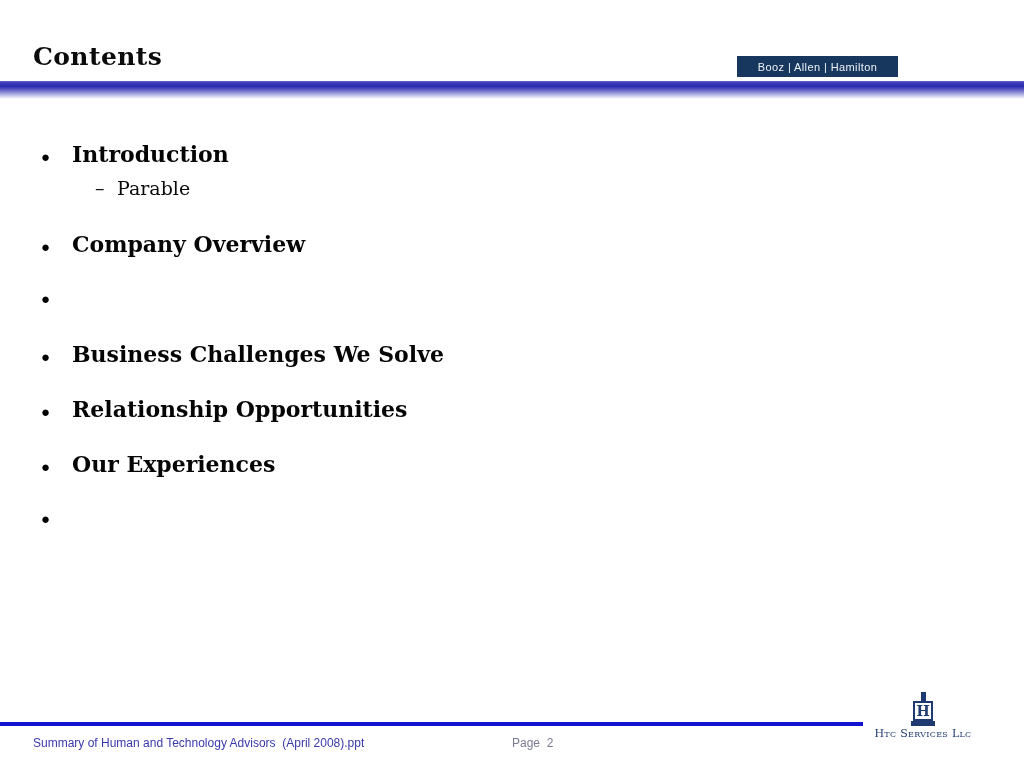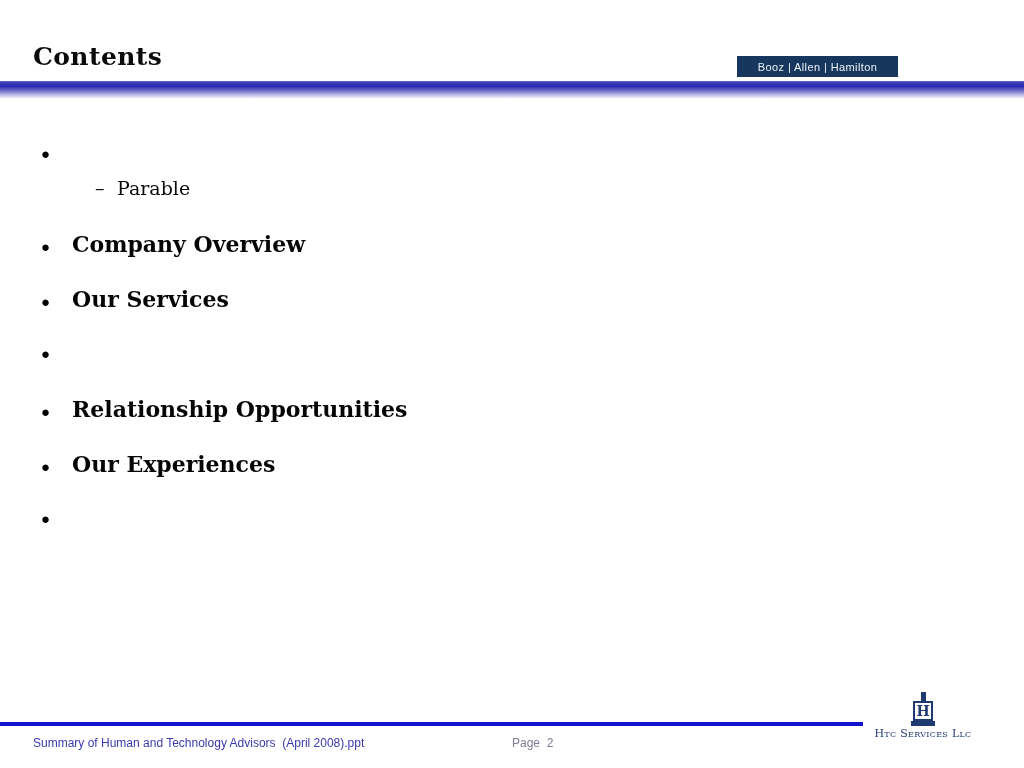--- a/index.html
+++ b/index.html
@@ -115,39 +115,40 @@
   <div class="booz-logo">
     <span>Booz | Allen | Hamilton</span>
   </div>
 
   <div class="header-rule"></div>
 
   <div>
 
     <div class="toc-row lvl1" style="top:140px">
       <span class="bullet">●</span>
+      <span class="toc-label">Introduction</span>
     </div>
 
     <div class="toc-row lvl2" style="top:176px">
       <span class="bullet">–</span>
       <span class="toc-label">Parable</span>
     </div>
 
     <div class="toc-row lvl1" style="top:230px">
       <span class="bullet">●</span>
       <span class="toc-label">Company Overview</span>
     </div>
 
     <div class="toc-row lvl1" style="top:285px">
       <span class="bullet">●</span>
-      <span class="toc-label">Our Services</span>
     </div>
 
     <div class="toc-row lvl1" style="top:340px">
       <span class="bullet">●</span>
+      <span class="toc-label">Business Challenges We Solve</span>
     </div>
 
     <div class="toc-row lvl1" style="top:395px">
       <span class="bullet">●</span>
       <span class="toc-label">Relationship Opportunities</span>
     </div>
 
     <div class="toc-row lvl1" style="top:450px">
       <span class="bullet">●</span>
       <span class="toc-label">Our Experiences</span>

